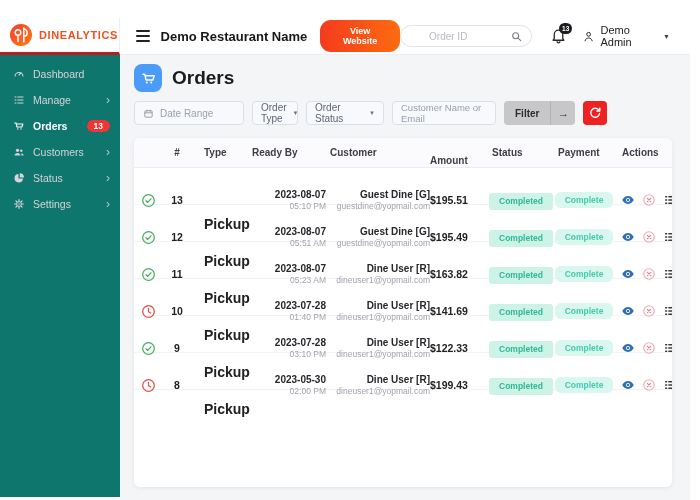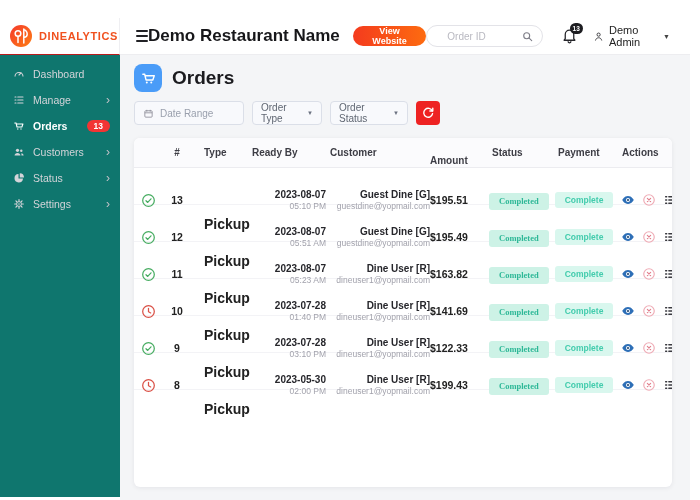--- a/index.html
+++ b/index.html
@@ -6,21 +6,21 @@
   body{
     width:700px;height:500px;position:relative;overflow:hidden;
     background:#ffffff;
     font-family:"Liberation Sans","DejaVu Sans",sans-serif;
     -webkit-font-smoothing:antialiased;
   }
   
   .logo-bar{
     position:absolute;left:0;top:18px;width:120px;height:37px;background:#fff;
     display:flex;align-items:center;gap:6px;padding-left:9px;box-sizing:border-box;
-    border-right:1px solid #efeff2;border-bottom:1px solid #b91c1c;
+    border-right:1px solid #efeff2;border-bottom:3px solid #b91c1c;
   }
   .logo-mark svg{display:block;}
   .brand-text{font-size:11px;font-weight:700;letter-spacing:.6px;color:#f0511f;}
   
   .sidebar{
     position:absolute;left:0;top:55px;width:120px;height:442px;background:#0f766e;
     padding-top:6px;box-sizing:border-box;
   }
   .side-item{
     height:26px;display:flex;align-items:center;gap:8px;
@@ -35,31 +35,31 @@
     padding:2px 7px;border-radius:9px;line-height:1;
   }
   
   .topbar{
     position:absolute;left:120px;top:18px;width:570px;height:37px;background:#fff;
     display:flex;align-items:center;box-sizing:border-box;border-bottom:1px solid #ededf0;
     padding:0 20px 0 16px;
   }
   .hamburger{width:15px;display:flex;flex-direction:column;gap:3px;cursor:pointer;}
   .hamburger i{display:block;height:2px;background:#222226;border-radius:1px;}
-  .restaurant-title{font-size:17px;font-weight:700;color:#17171a;white-space:nowrap;}
+  .restaurant-title{margin-left:11px;font-size:13px;font-weight:700;color:#17171a;white-space:nowrap;}
   .view-website{
     margin-left:13px;border:none;cursor:pointer;color:#fff;font-weight:700;font-size:9px;
-    height:20px;padding:0 14px;border-radius:11px;
+    height:32px;padding:0 14px;border-radius:11px;
     background:linear-gradient(90deg,#f43b1e,#fd6b10);
     font-family:inherit;
   }
   .search-wrap{margin-left:auto;position:relative;width:146px;}
   .search-input{
     width:100%;height:22px;box-sizing:border-box;border:1px solid #e3e3e8;border-radius:12px;
-    padding:0 26px 0 20px;font-size:10px;color:#333;outline:none;font-family:inherit;background:#fff;
+    padding:0 26px 0 28px;font-size:10px;color:#333;outline:none;font-family:inherit;background:#fff;
   }
   .search-input::placeholder{color:#b9b9c1;}
   .search-icon{position:absolute;right:9px;top:4px;width:13px;height:13px;}
   .bell-wrap{margin-left:18px;position:relative;width:17px;height:18px;cursor:pointer;}
   .bell-badge{
     position:absolute;top:-4px;right:-5px;min-width:11px;height:11px;border-radius:6px;
     background:#1d1d21;color:#fff;font-size:6.5px;font-weight:700;
     display:flex;align-items:center;justify-content:center;padding:0 1px;
   }
   .user-wrap{margin-left:15px;display:flex;align-items:center;gap:5px;cursor:pointer;}
@@ -75,21 +75,21 @@
     width:28px;height:28px;border-radius:8px;background:#4a9cf8;
     display:flex;align-items:center;justify-content:center;
   }
   .page-title{font-size:19px;font-weight:700;color:#1b1b1f;}
   .filter-row{display:flex;align-items:center;gap:8px;padding:2px 14px 0;}
   .f-input{
     height:24px;box-sizing:border-box;background:#f8f9fc;border:1px solid #dbdfe8;border-radius:4px;
     display:flex;align-items:center;font-size:10px;color:#9aa0ad;padding:0 8px;gap:6px;cursor:text;
   }
   .f-date{width:110px;}
-  .f-select{width:70px;color:#5f6672;justify-content:space-between;cursor:pointer;}
+  .f-select{width:46px;color:#5f6672;justify-content:space-between;cursor:pointer;}
   .f-select2{width:78px;}
   .f-caret{font-size:6px;color:#6b7280;}
   .f-cust{width:104px;font-size:9.5px;}
   .filter-group{
     display:flex;align-items:stretch;height:24px;background:#c7c7c9;border-radius:4px;overflow:hidden;cursor:pointer;
   }
   .filter-label{display:flex;align-items:center;padding:0 11px;font-size:10px;font-weight:700;color:#2c2c30;}
   .filter-arrow{
     display:flex;align-items:center;justify-content:center;width:24px;border-left:1px solid #b3b3b6;
     font-size:11px;color:#2c2c30;
@@ -111,27 +111,27 @@
     font-size:10px;font-weight:700;color:#3d3d45;}
   .trow{height:36px;border-bottom:1px solid #f3f3f6;}
   .cell{min-width:0;}
   .c-icon{display:flex;justify-content:center;}
   .c-num{text-align:center;font-size:10.5px;font-weight:700;color:#222;}
   .c-type{padding-left:12px;font-size:14px;font-weight:700;color:#222;margin-top:48px;}
   .c-ready,.c-cust{padding-left:4px;display:flex;flex-direction:column;gap:1px;align-items:flex-end;}
   .l1{font-size:10px;font-weight:700;color:#26262b;white-space:nowrap;}
   .l2{font-size:8.5px;color:#a2a2ac;white-space:nowrap;}
   .c-amt{text-align:right;padding-right:22px;font-size:10.5px;font-weight:700;color:#222;}
-  .c-status{padding-left:1px;font-family:Liberation Serif, serif;}
+  .c-status{padding-left:1px;}
   .c-pay{display:flex;justify-content:center;}
   .badge{
     display:inline-block;font-size:8.5px;font-weight:700;padding:4px 10px;border-radius:3px;line-height:1;
   }
   .b-status{background:#cdf2e6;color:#2eb897;}
-  .b-pay{background:#d9f7ee;color:#43ccad;}
+  .b-pay{background:#d9f7ee;color:#43ccad;border-radius:6px;}
   .c-act{display:flex;align-items:center;gap:7px;padding-left:5px;}
   .act{width:14px;height:14px;display:inline-flex;cursor:pointer;}
   .act svg{width:14px;height:14px;}
   .th-amt{text-align:left;padding-right:22px;margin-top:16px;}
   .th-num{text-align:center;}
   .th-type{padding-left:12px;}
   .th-ready,.th-cust,.th-status{padding-left:4px;}
   .th-pay{padding-left:6px;}
   .th-act{padding-left:6px;}
 </style>
@@ -280,20 +280,27 @@
       <span>Date Range</span>
     </span>
     <span class="f-input f-select">
       <span>Order Type</span>
       <span class="f-caret">▼</span>
     </span>
     <span class="f-input f-select f-select2">
       <span>Order Status</span>
       <span class="f-caret">▼</span>
     </span>
+    <span class="f-input f-cust">
+      <span>Customer Name or Email</span>
+    </span>
+    <span class="filter-group">
+      <span class="filter-label">Filter</span>
+      <span class="filter-arrow">→</span>
+    </span>
     <button class="refresh-btn">
       <svg viewBox="0 0 24 24" width="14" height="14" fill="none" stroke="#fff" stroke-width="2.4">
         <path d="M19.3 8.5A7.6 7.6 0 1 0 19.8 13" stroke-linecap="round"></path>
         <path d="M20.2 3.6v5h-5" stroke-linecap="round" stroke-linejoin="round"></path>
       </svg>
     </button>
   </div>
 
   <section class="card">
     <div class="thead" id="table-head">

